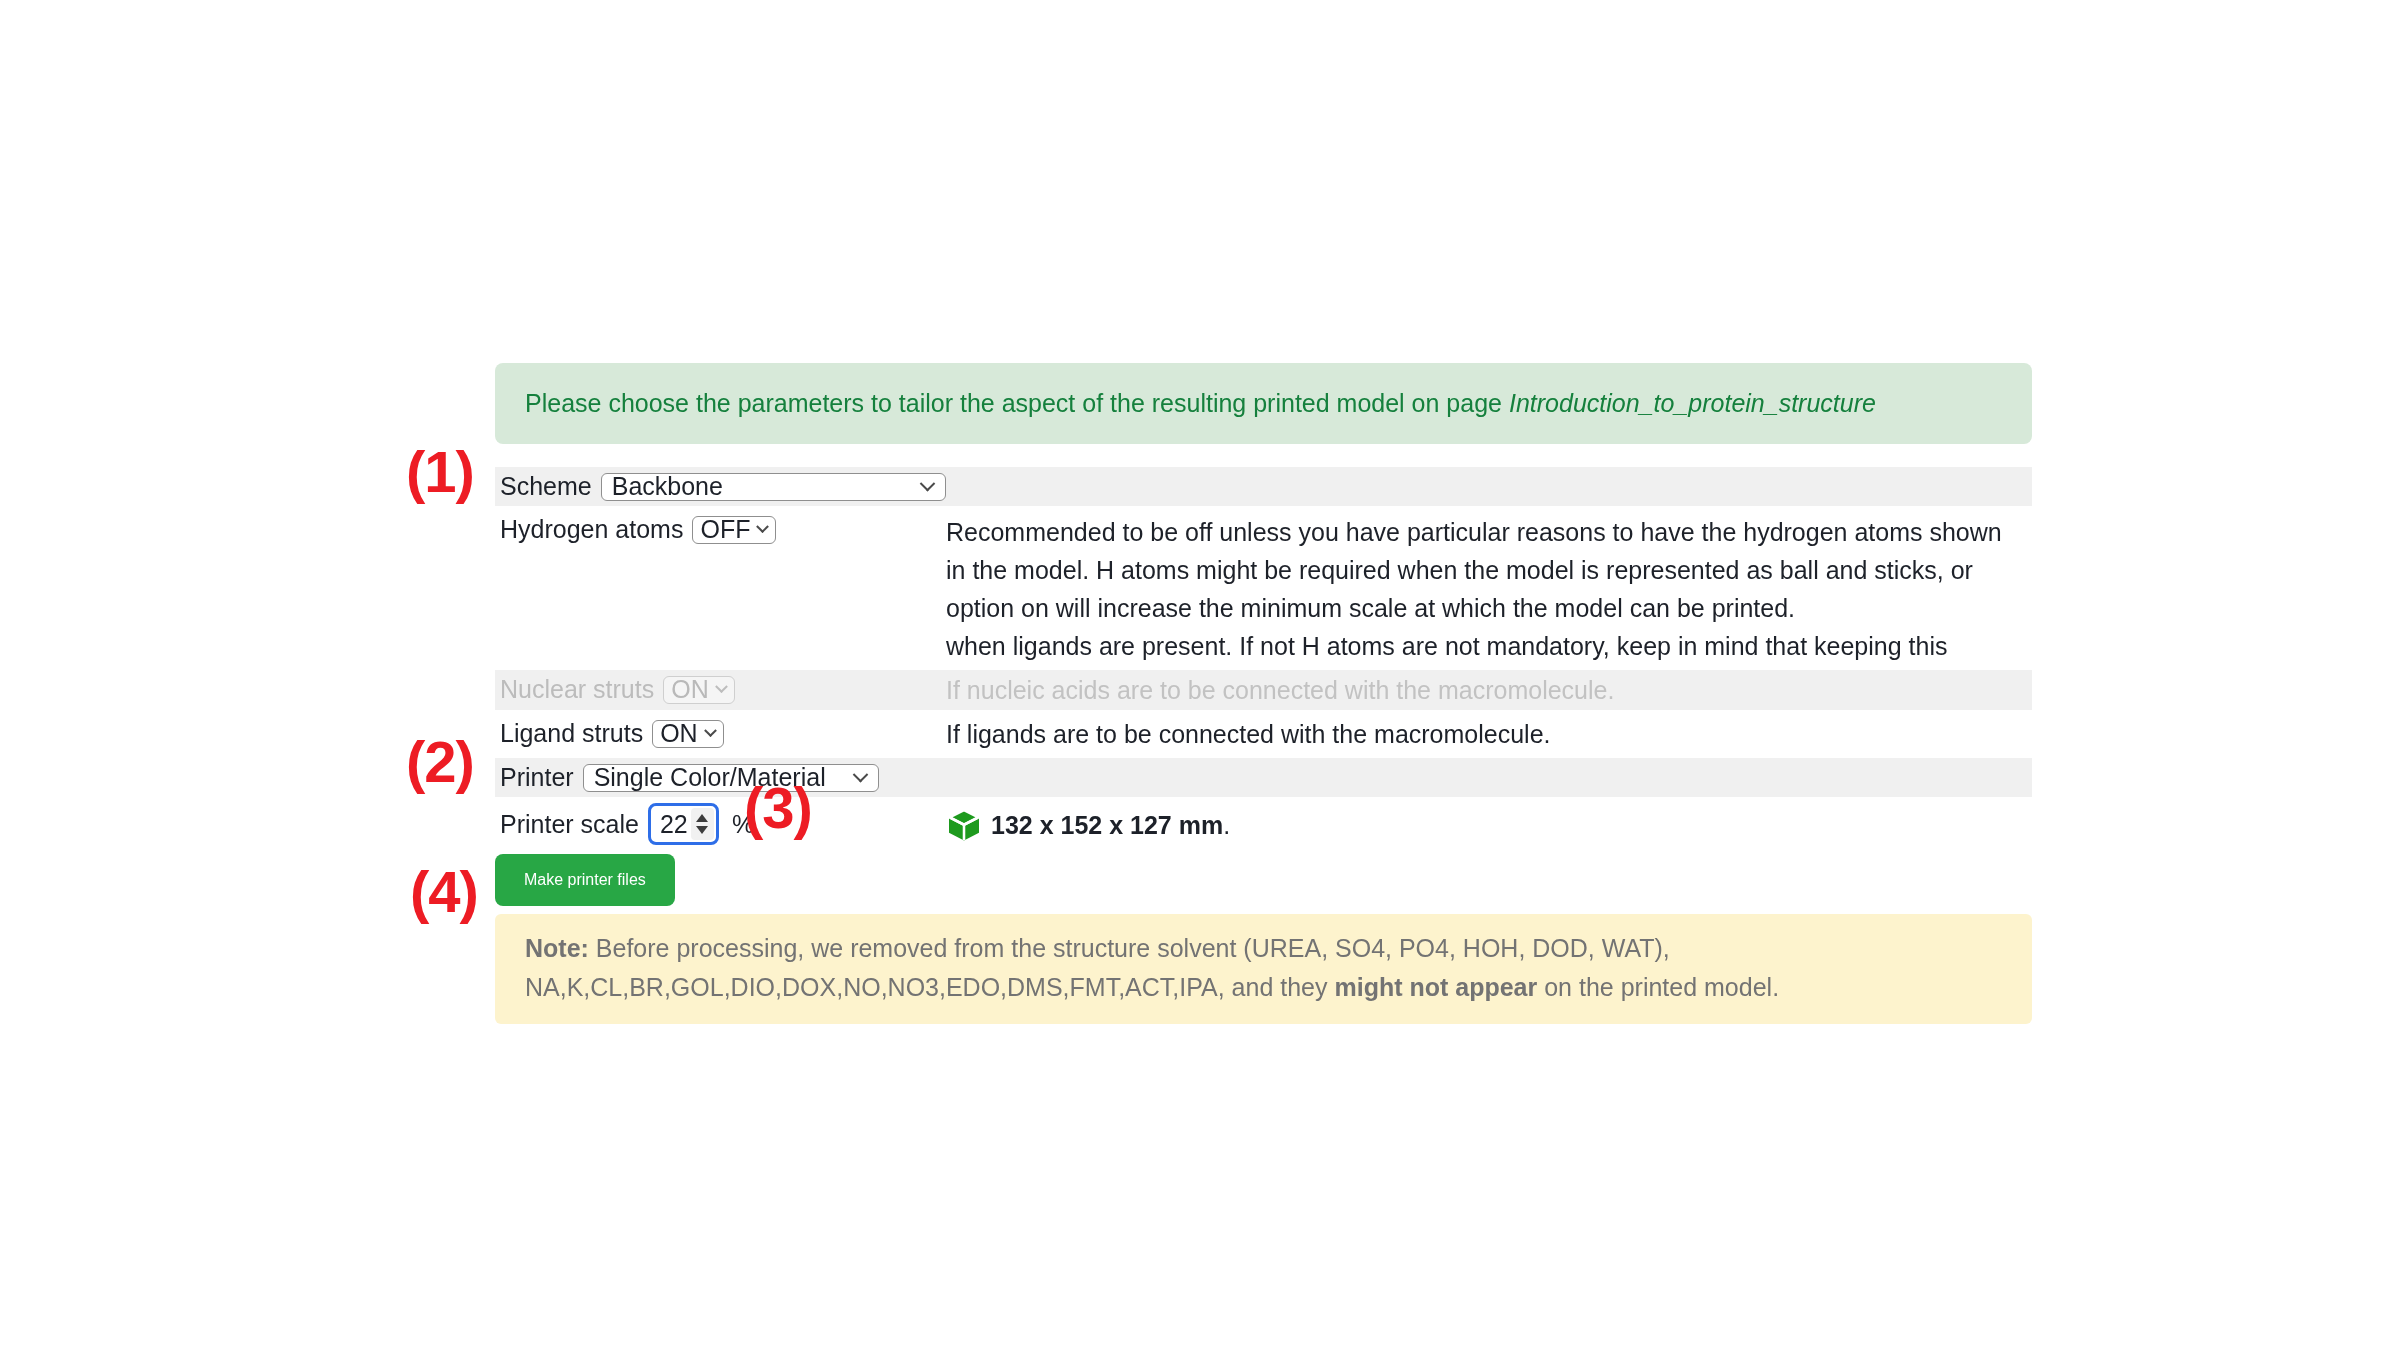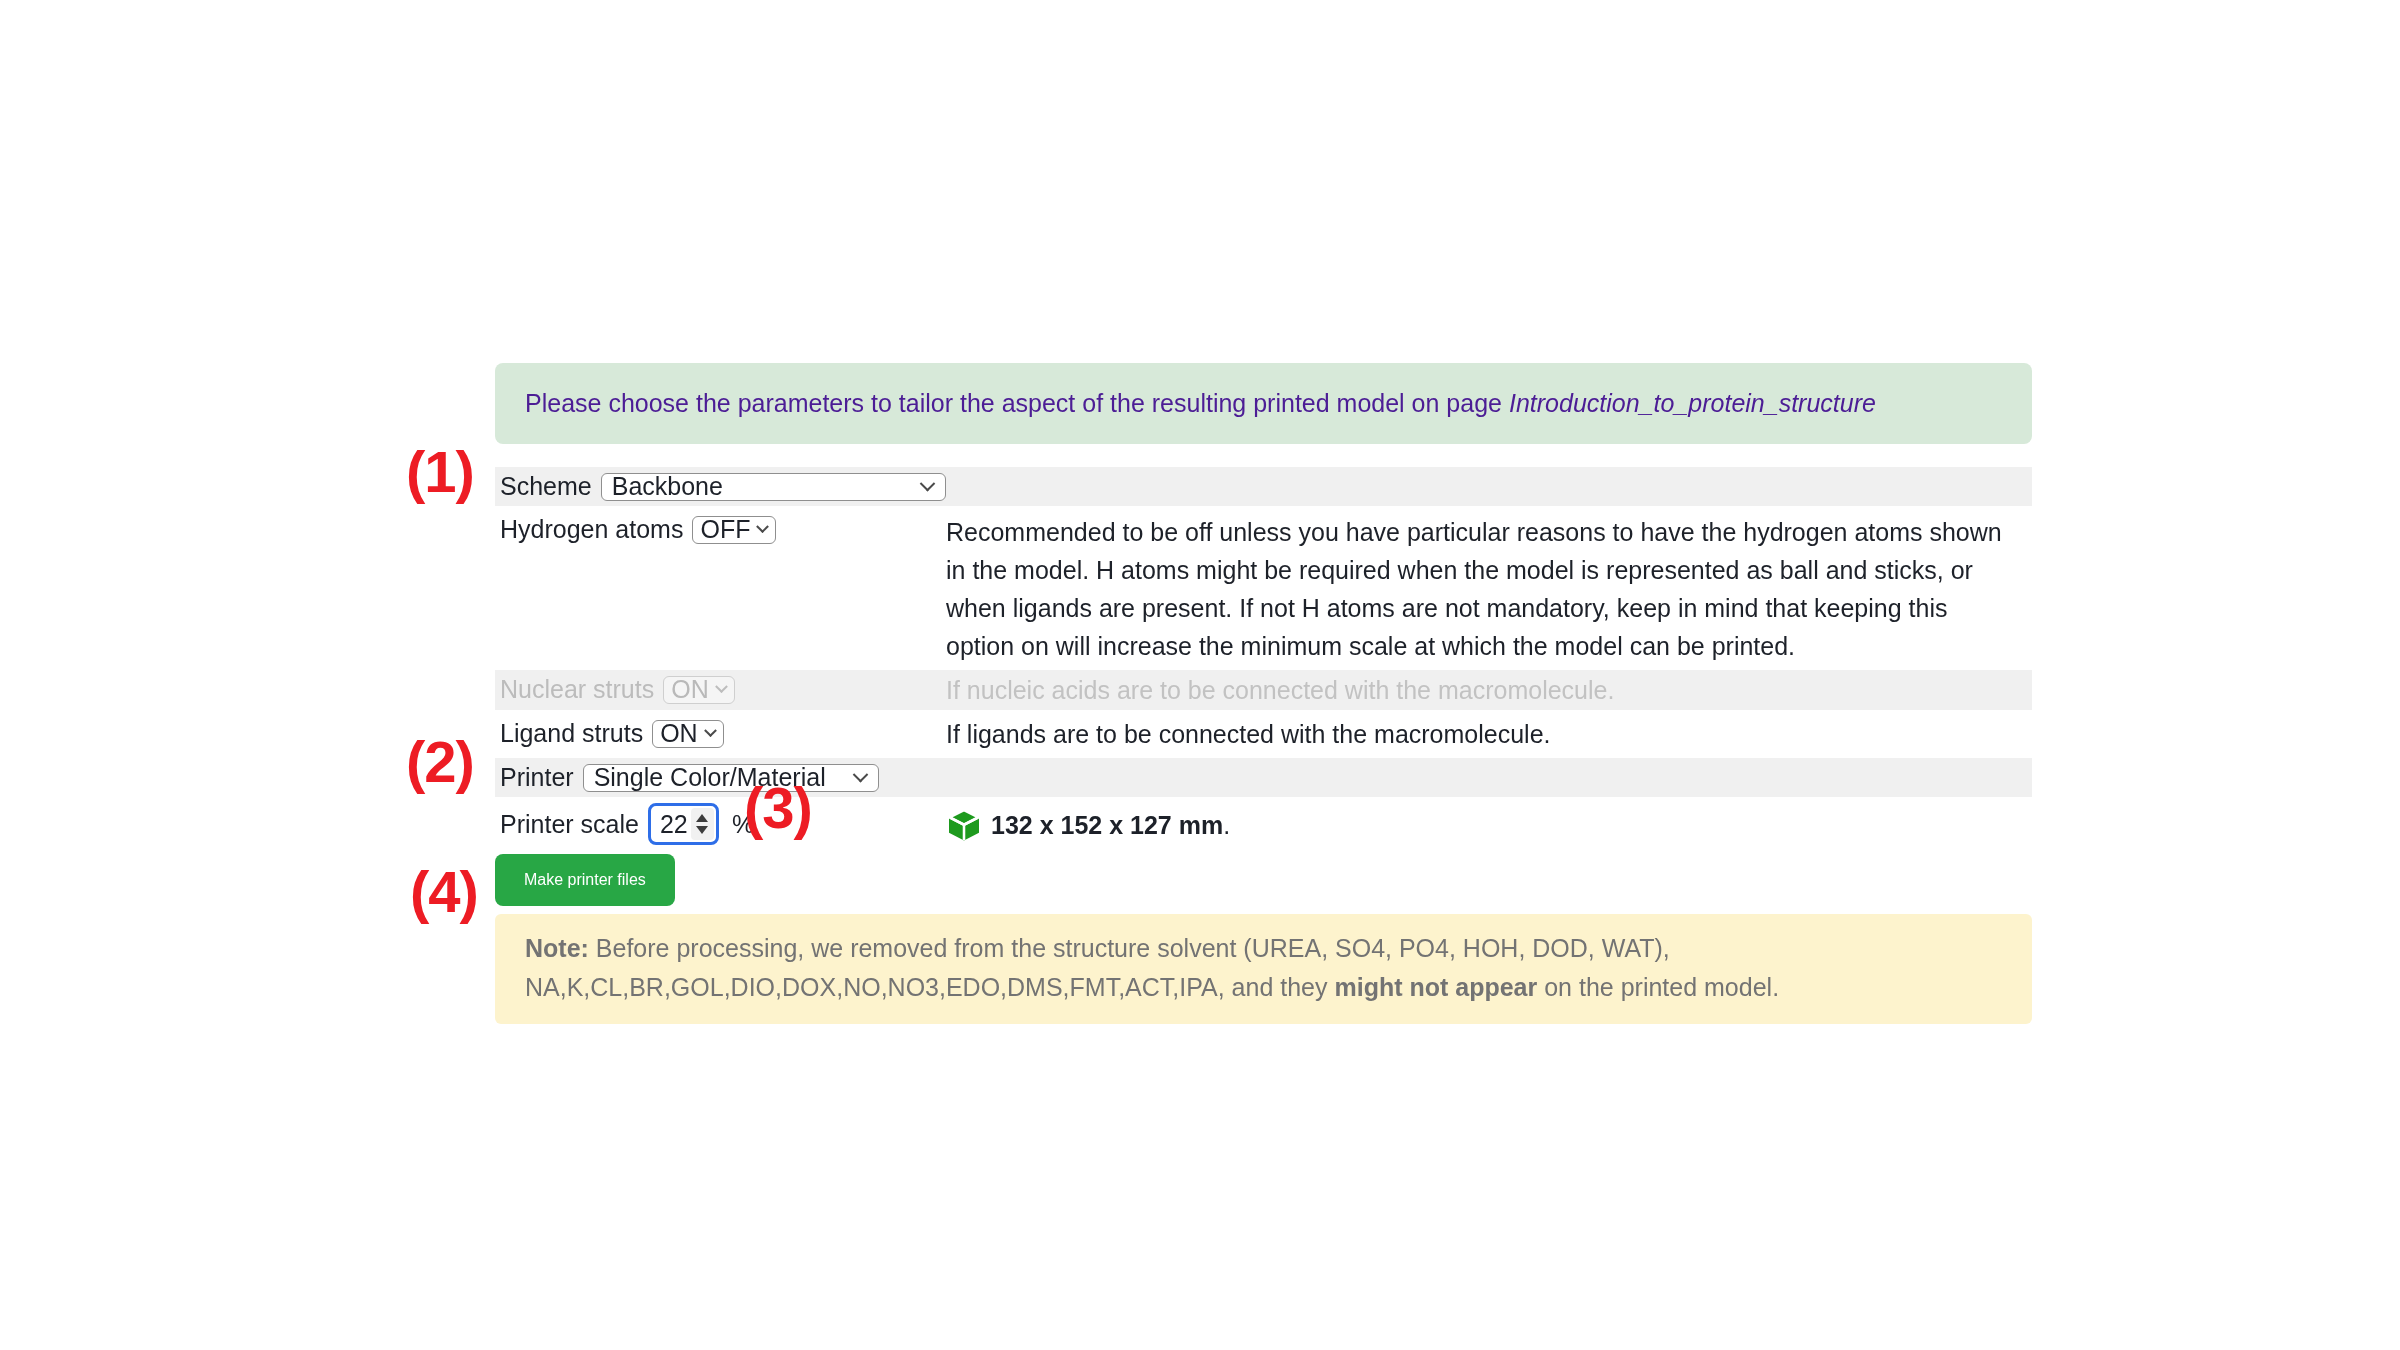--- a/index.html
+++ b/index.html
@@ -10,21 +10,21 @@
     background:#ffffff;
     font-family:"Liberation Sans", sans-serif;
     color:#1d2129;
     overflow:hidden;
   }
   .content { position:absolute; left:495px; top:363px; width:1537px; }
 
   
   .banner {
     background:#d7e9d9;
-    color:#4c1d95;
+    color:#15803d;
     border-radius:8px;
     height:81px;
     display:flex; align-items:center;
     padding:4px 30px;
     font-size:25px;
   }
   .banner .pagename { font-style:italic; margin-left:7px; }
 
   
   .form { margin-top:23px; }
@@ -170,22 +170,22 @@
         <div class="cell-left">
           <span>Hydrogen atoms</span>
           <span class="select small">
             <span>OFF</span>
             <span class="chev"></span>
           </span>
         </div>
         <div class="cell-right">
           <div>Recommended to be off unless you have particular reasons to have the hydrogen atoms shown</div>
           <div>in the model. H atoms might be required when the model is represented as ball and sticks, or</div>
+          <div>option on will increase the minimum scale at which the model can be printed.</div>
           <div>when ligands are present. If not H atoms are not mandatory, keep in mind that keeping this</div>
-          <div>option on will increase the minimum scale at which the model can be printed.</div>
         </div>
       </div>
 
       <div class="row gray h40 disabled">
         <div class="cell-left">
           <span>Nuclear struts</span>
           <span class="select small disabled">
             <span>ON</span>
             <span class="chev"></span>
           </span>

